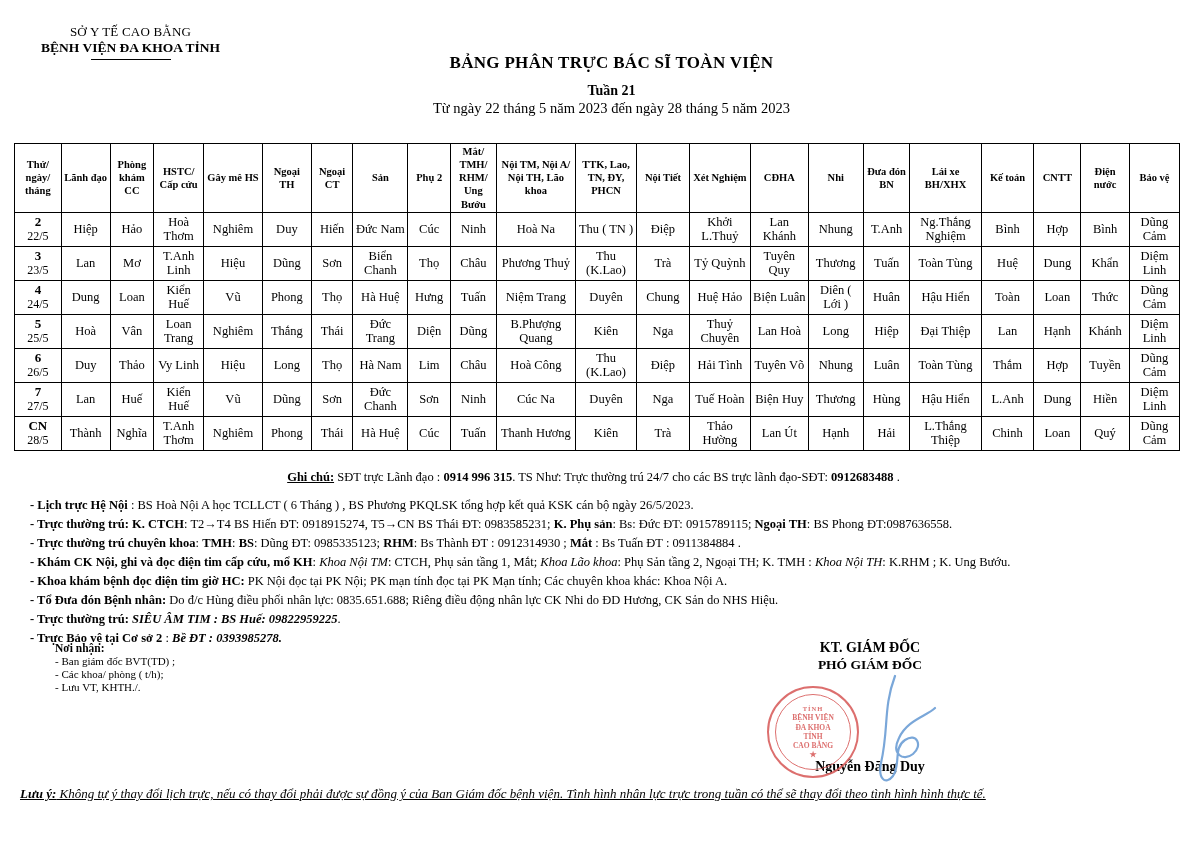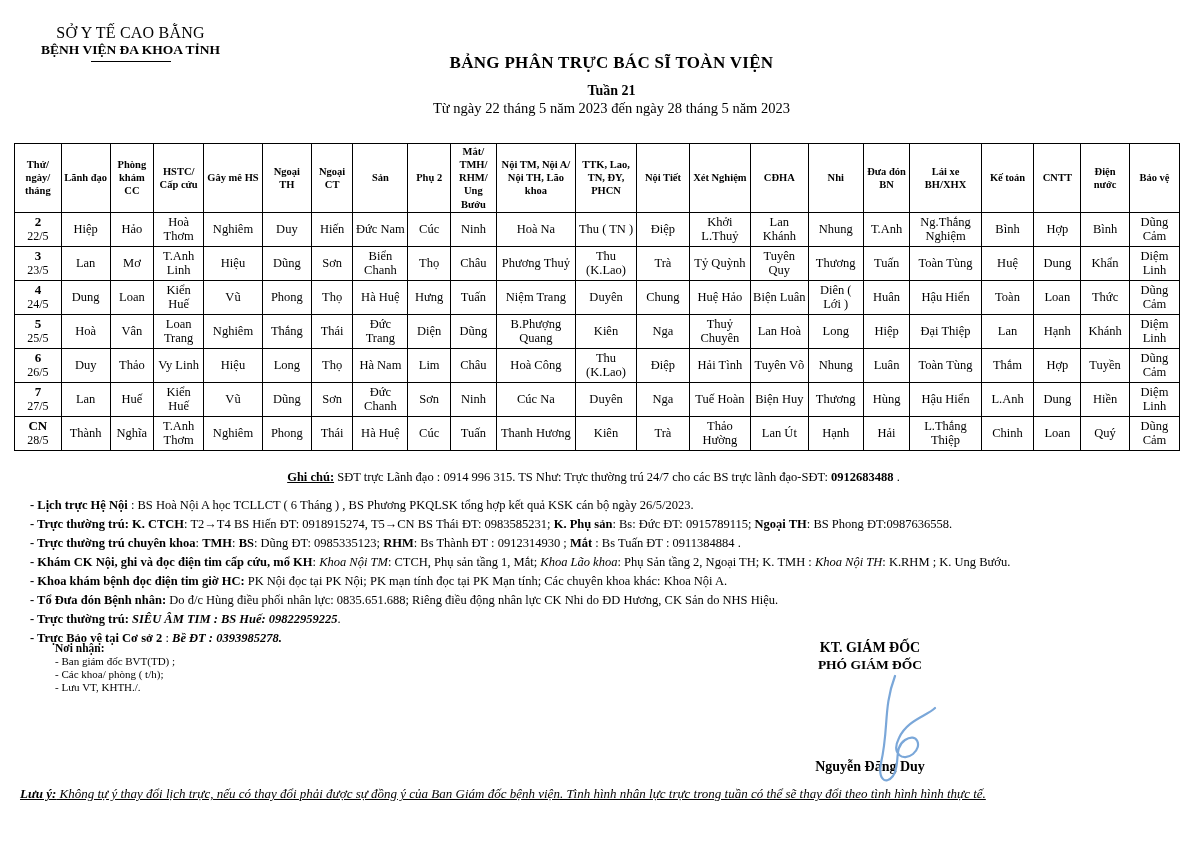--- a/index.html
+++ b/index.html
@@ -4,21 +4,21 @@
 <style>
   * { margin:0; padding:0; box-sizing:border-box; }
   html,body { background:#fff; }
   body {
     width:1187px; height:845px;
     font-family:"Liberation Serif", serif;
     color:#000; position:relative; overflow:hidden;
   }
   
   .org-block { position:absolute; top:24px; left:28px; text-align:center; width:205px; }
-  .org-line1 { font-size:16px; letter-spacing:.2px; }
+  .org-line1 { font-size:13px; letter-spacing:.2px; }
   .org-line2 { font-size:13.5px; font-weight:bold; }
   .org-rule  { width:80px; height:0; border-top:1px solid #000; margin:3px auto 0; }
 
   
   .title-block { position:absolute; top:53px; left:0; width:100%; text-align:center;padding-left:36px; }
   .doc-title { font-size:17px; font-weight:bold; letter-spacing:.3px; }
   .doc-week  { font-size:14px; font-weight:bold; margin-top:10px; }
   .doc-range { font-size:14.5px; font-weight:normal; margin-top:1px; }
 
   
@@ -322,21 +322,21 @@
           <td>L.Thắng Thiệp</td>
           <td>Chinh</td>
           <td>Loan</td>
           <td>Quý</td>
           <td>Dũng Cảm</td>
         </tr>
       </tbody>
   </table>
 </div>
 
-<div class="ghichu"><span style="font-weight: bold; text-decoration: underline;">Ghi chú:</span><span> SĐT trực Lãnh đạo : </span><span style="font-weight: normal;">0914 996 315</span><span>. TS Như: Trực thường trú 24/7 cho các BS trực lãnh đạo-SĐT: </span><span style="font-weight: bold; margin-top: 36px;">0912683488</span><span> .</span></div>
+<div class="ghichu"><span style="font-weight: bold; text-decoration: underline;">Ghi chú:</span><span> SĐT trực Lãnh đạo : </span><span style="font-weight: bold;">0914 996 315</span><span>. TS Như: Trực thường trú 24/7 cho các BS trực lãnh đạo-SĐT: </span><span style="font-weight: bold; margin-top: 36px;">0912683488</span><span> .</span></div>
 
 <div class="notes" id="notes-list">
     <div class="note-line"><span style="font-weight: bold; margin-top: 20px;">- Lịch trực Hệ Nội</span><span> : BS Hoà Nội A học TCLLCT ( 6 Tháng ) , BS Phương PKQLSK tổng hợp kết quả KSK cán bộ ngày 26/5/2023.</span></div>
     <div class="note-line"><span style="font-weight: bold;">- Trực thường trú: K. CTCH</span><span>: T2→T4 BS Hiến ĐT: 0918915274, T5→CN BS Thái ĐT: 0983585231; </span><span style="font-weight: bold;">K. Phụ sản</span><span>: Bs: Đức ĐT: 0915789115; </span><span style="font-weight: bold;">Ngoại TH</span><span>: BS Phong ĐT:0987636558.</span></div>
     <div class="note-line"><span style="font-weight: bold;">- Trực thường trú chuyên khoa</span><span>: </span><span style="font-weight: bold;">TMH</span><span>: </span><span style="font-weight: bold;">BS</span><span>: Dũng ĐT: 0985335123;  </span><span style="font-weight: bold;">RHM</span><span>: Bs Thành  ĐT : 0912314930 ; </span><span style="font-weight: bold;">Mắt</span><span> : Bs Tuấn  ĐT : 0911384884 .</span></div>
     <div class="note-line"><span style="font-weight: bold;">- Khám CK Nội, ghi và đọc điện tim cấp cứu, mổ KH</span><span>: </span><span style="font-style: italic;">Khoa Nội TM</span><span>: CTCH, Phụ sản tầng 1, Mắt; </span><span style="font-style: italic;">Khoa Lão khoa</span><span>: Phụ Sản tầng 2, Ngoại TH; K. TMH : </span><span style="font-style: italic;">Khoa Nội TH</span><span>: K.RHM ; K. Ung Bướu.</span></div>
     <div class="note-line"><span style="font-weight: bold;">- Khoa khám bệnh đọc điện tim giờ HC:</span><span> PK Nội đọc tại PK Nội; PK mạn tính đọc tại PK Mạn tính; Các chuyên khoa khác: Khoa Nội A.</span></div>
     <div class="note-line"><span style="font-weight: bold;">- Tổ Đưa đón Bệnh nhân:</span><span> Do đ/c Hùng điều phối nhân lực: 0835.651.688; Riêng điều động nhân lực  CK  Nhi do ĐD Hương, CK Sản do NHS Hiệu.</span></div>
     <div class="note-line"><span style="font-weight: bold;">- Trực thường trú: </span><span style="font-weight: bold; font-style: italic;">SIÊU ÂM TIM : BS Huế:  09822959225</span><span>.</span></div>
     <div class="note-line"><span style="font-weight: bold;">- Trực Bảo vệ tại Cơ sở 2</span><span> : </span><span style="font-weight: bold; font-style: italic;">Bề ĐT : 0393985278.</span></div>
@@ -345,19 +345,29 @@
 <div class="recipients">
   <div class="rtitle">Nơi nhận:</div>
   <div class="ritem">- Ban giám đốc BVT(TD) ;</div>
   <div class="ritem">- Các khoa/ phòng ( t/h);</div>
   <div class="ritem">- Lưu VT, KHTH./.</div>
 </div>
 
 <div class="sig-block">
   <div class="sig-title1">KT. GIÁM ĐỐC</div>
   <div class="sig-title2">PHÓ GIÁM ĐỐC</div>
+  <div class="stamp">
+    <div class="stamp-inner">
+      <div class="stamp-top">TỈNH</div>
+      <div>BỆNH VIỆN</div>
+      <div>ĐA KHOA</div>
+      <div>TỈNH</div>
+      <div>CAO BẰNG</div>
+      <div class="stamp-star">★</div>
+    </div>
+  </div>
   <svg class="sig-scribble" width="110" height="130" viewBox="0 0 110 130">
     <path d="M52 8 C 40 40, 46 60, 38 95 C 35 110, 42 118, 50 108 C 58 96, 50 80, 62 72 C 74 64, 80 78, 70 86 C 60 94, 48 86, 56 70 C 64 52, 84 48, 92 40" fill="none" stroke="#7aa7d9" stroke-width="2.2" stroke-linecap="round"></path>
   </svg>
   <div class="sig-name">Nguyễn Đăng Duy</div>
 </div>
 
 <div class="footer-note"><span style="font-weight: bold; font-style: italic; text-decoration: underline;">Lưu ý:</span><span style="font-style: italic; text-decoration: underline;">  Không tự ý thay đổi lịch trực, nếu có thay đổi phải được sự đồng ý của Ban Giám đốc bệnh viện. Tình hình nhân lực trực trong tuần có thể sẽ thay đổi theo tình hình hình thực tế.</span></div>
 
 </body></html>

